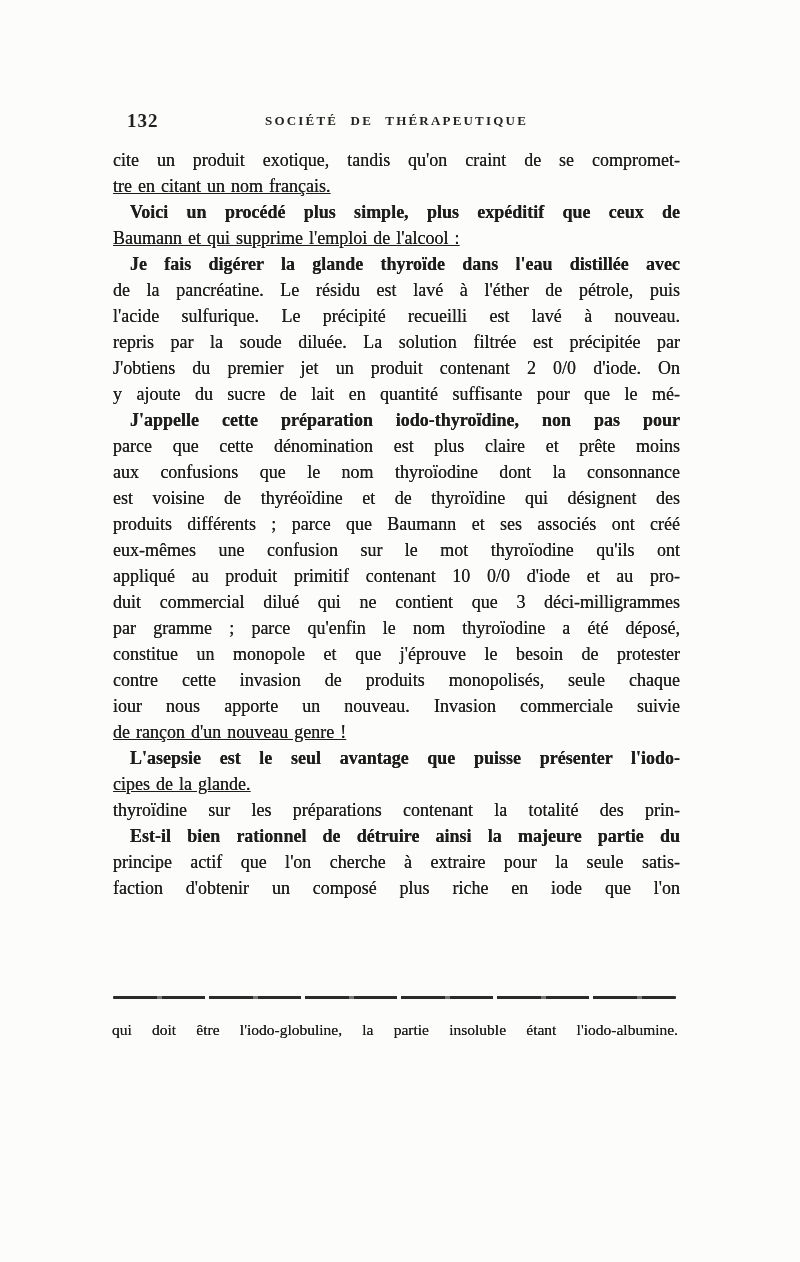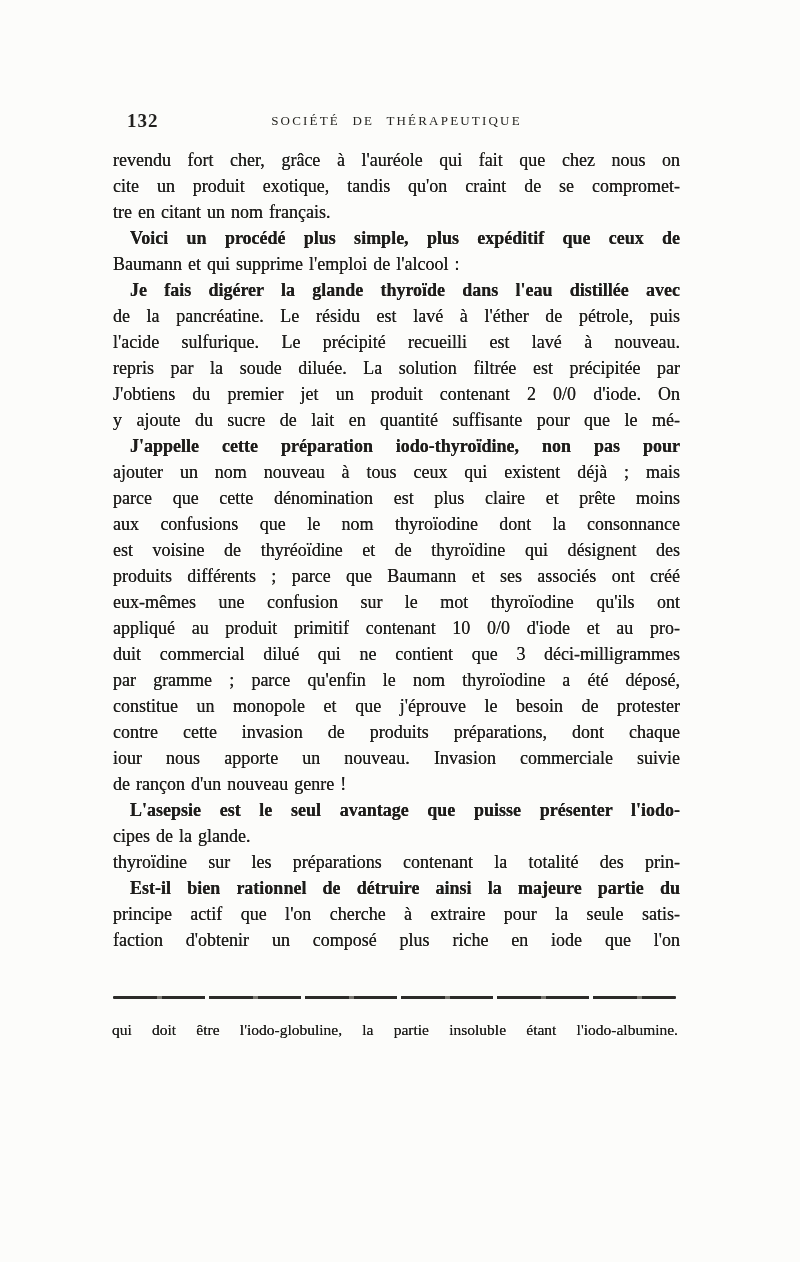--- a/index.html
+++ b/index.html
@@ -30,21 +30,21 @@
     top: 0;
     font-size: 19px;
     font-weight: bold;
     letter-spacing: 1px;
     color: #22211f;
   }
   .runhead {
     display: block;
     text-align: center;
     font-size: 13px;
-    font-weight: normal;
+    font-weight: bold;
     letter-spacing: 2.2px;
     word-spacing: 7px;
     padding-top: 3px;
     color: #24231f;
   }
   .textblock {
     position: absolute;
     top: 147px;
     left: 113px;
     width: 567px;
@@ -53,20 +53,21 @@
     font-size: 18px;
     line-height: 26px;
     height: 26px;
     text-align: justify;
     text-align-last: justify;
     text-shadow: 0 0 0.4px #2a2927;
     word-spacing: 1.5px;
   }
   .line.nojust {
     text-align-last: left;
+    text-decoration: underline;
   }
   .line.indent {
     text-indent: 17px;
     font-weight: bold;
   }
   .footrule {
     position: absolute;
     top: 996px;
     left: 113px;
     width: 563px;
@@ -97,43 +98,41 @@
 </head>
 <body>
 
 <div class="page">
   <div class="header">
     <span class="pagenum">132</span>
     <span class="runhead">SOCIÉTÉ DE THÉRAPEUTIQUE</span>
   </div>
 
   <div class="textblock" id="textblock">
-      <div class="line">revendu fort cher, grâce à l'auréole qui fait que chez nous on</div>
       <div class="line">cite un produit exotique, tandis qu'on craint de se compromet-</div>
       <div class="line nojust">tre en citant un nom français.</div>
       <div class="line indent">Voici un procédé plus simple, plus expéditif que ceux de</div>
       <div class="line nojust">Baumann et qui supprime l'emploi de l'alcool :</div>
       <div class="line indent">Je fais digérer la glande thyroïde dans l'eau distillée avec</div>
       <div class="line">de la pancréatine. Le résidu est lavé à l'éther de pétrole, puis</div>
       <div class="line">l'acide sulfurique. Le précipité recueilli est lavé à nouveau.</div>
       <div class="line">repris par la soude diluée. La solution filtrée est précipitée par</div>
       <div class="line">J'obtiens du premier jet un produit contenant 2 0/0 d'iode. On</div>
       <div class="line">y ajoute du sucre de lait en quantité suffisante pour que le mé-</div>
       <div class="line indent">J'appelle cette préparation iodo-thyroïdine, non pas pour</div>
-      <div class="line">ajouter un nom nouveau à tous ceux qui existent déjà ; mais</div>
       <div class="line">parce que cette dénomination est plus claire et prête moins</div>
       <div class="line">aux confusions que le nom thyroïodine dont la consonnance</div>
       <div class="line">est voisine de thyréoïdine et de thyroïdine qui désignent des</div>
       <div class="line">produits différents ; parce que Baumann et ses associés ont créé</div>
       <div class="line">eux-mêmes une confusion sur le mot thyroïodine qu'ils ont</div>
       <div class="line">appliqué au produit primitif contenant 10 0/0 d'iode et au pro-</div>
       <div class="line">duit commercial dilué qui ne contient que 3 déci-milligrammes</div>
       <div class="line">par gramme ; parce qu'enfin le nom thyroïodine a été déposé,</div>
       <div class="line">constitue un monopole et que j'éprouve le besoin de protester</div>
-      <div class="line">contre cette invasion de produits préparations, dont chaque</div>
+      <div class="line">contre cette invasion de produits monopolisés, seule chaque</div>
       <div class="line">iour nous apporte un nouveau. Invasion commerciale suivie</div>
       <div class="line nojust">de rançon d'un nouveau genre !</div>
       <div class="line indent">L'asepsie est le seul avantage que puisse présenter l'iodo-</div>
       <div class="line nojust">cipes de la glande.</div>
       <div class="line">thyroïdine sur les préparations contenant la totalité des prin-</div>
       <div class="line indent">Est-il bien rationnel de détruire ainsi la majeure partie du</div>
       <div class="line">principe actif que l'on cherche à extraire pour la seule satis-</div>
       <div class="line">faction d'obtenir un composé plus riche en iode que l'on</div>
     </div>
 

